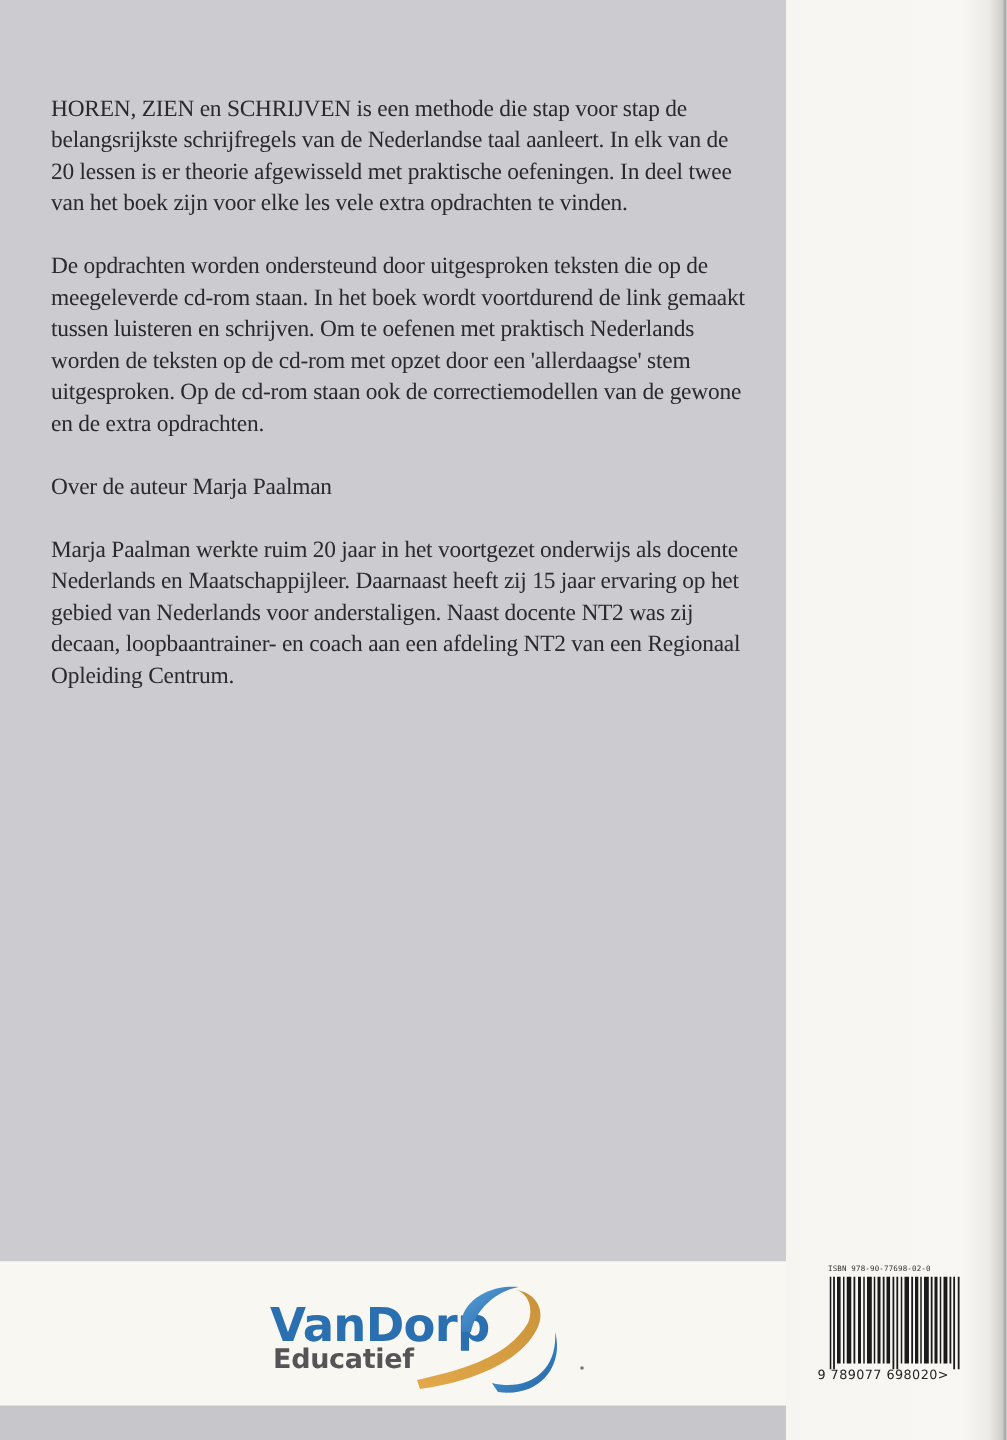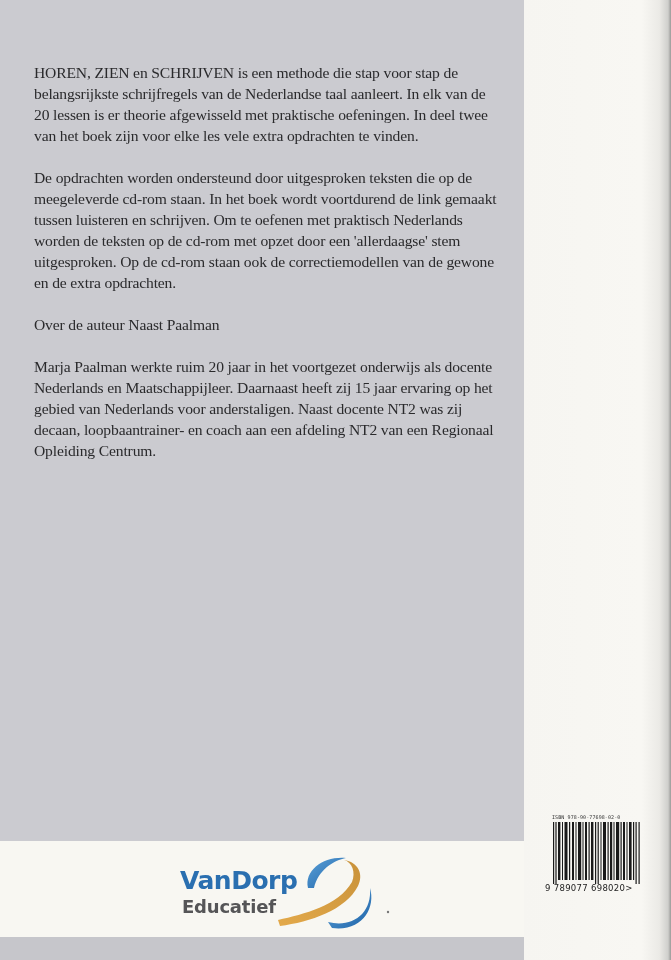--- a/index.html
+++ b/index.html
@@ -71,21 +71,21 @@
       top: 848px;
       width: 240px;
       height: 84px;
     }
     .logo-name {
       position: absolute;
       left: 2px;
       top: 18px;
       font-family: "DejaVu Sans", "Liberation Sans", sans-serif;
       font-weight: bold;
-      font-size: 25px;
+      font-size: 31px;
       color: #2a6fb0;
       letter-spacing: -0.5px;
     }
     .logo-sub {
       position: absolute;
       left: 4px;
       top: 48px;
       font-family: "DejaVu Sans", "Liberation Sans", sans-serif;
       font-weight: bold;
       font-size: 18px;
@@ -95,21 +95,21 @@
     .logo-swoosh {
       position: absolute;
       left: 96px;
       top: 0;
       width: 120px;
       height: 84px;
     }
     .barcode {
       position: absolute;
       left: 542px;
-      top: 814px;
+      top: 843px;
       width: 106px;
       height: 82px;
     }
     .isbn-label {
       position: absolute;
       left: 10px;
       top: 0;
       font-family: "DejaVu Sans Mono", "Liberation Mono", monospace;
       font-size: 5px;
       color: #333;
@@ -138,21 +138,21 @@
 <body>
 
 <div class="gray-panel"></div>
 <div class="white-band"></div>
 <div class="gray-panel-bottom"></div>
 <div class="right-strip"></div>
 
 <div class="text-block">
   <p class="para-1">HOREN, ZIEN en SCHRIJVEN is een methode die stap voor stap de belangsrijkste schrijfregels van de Nederlandse taal aanleert. In elk van de 20 lessen is er theorie afgewisseld met praktische oefeningen. In deel twee van het boek zijn voor elke les vele extra opdrachten te vinden.</p>
   <p class="para-2">De opdrachten worden ondersteund door uitgesproken teksten die op de meegeleverde cd-rom staan. In het boek wordt voortdurend de link gemaakt tussen luisteren en schrijven. Om te oefenen met praktisch Nederlands worden de teksten op de cd-rom met opzet door een 'allerdaagse' stem uitgesproken. Op de cd-rom staan ook de correctiemodellen van de gewone en de extra opdrachten.</p>
-  <p class="heading">Over de auteur Naast Paalman</p>
+  <p class="heading">Over de auteur Marja Paalman</p>
   <p class="para-4">Marja Paalman werkte ruim 20 jaar in het voortgezet onderwijs als docente Nederlands en Maatschappijleer. Daarnaast heeft zij 15 jaar ervaring op het gebied van Nederlands voor anderstaligen. Naast docente NT2 was zij decaan, loopbaantrainer- en coach aan een afdeling NT2 van een Regionaal Opleiding Centrum.</p>
 </div>
 
 <div class="logo">
   <div class="logo-name">VanDorp</div>
   <div class="logo-sub">Educatief</div>
   <svg class="logo-swoosh" viewBox="0 0 120 84">
     <defs>
       <linearGradient id="blueGrad" x1="0" y1="0" x2="1" y2="1">
         <stop offset="0" stop-color="#5aa0d8"></stop>

